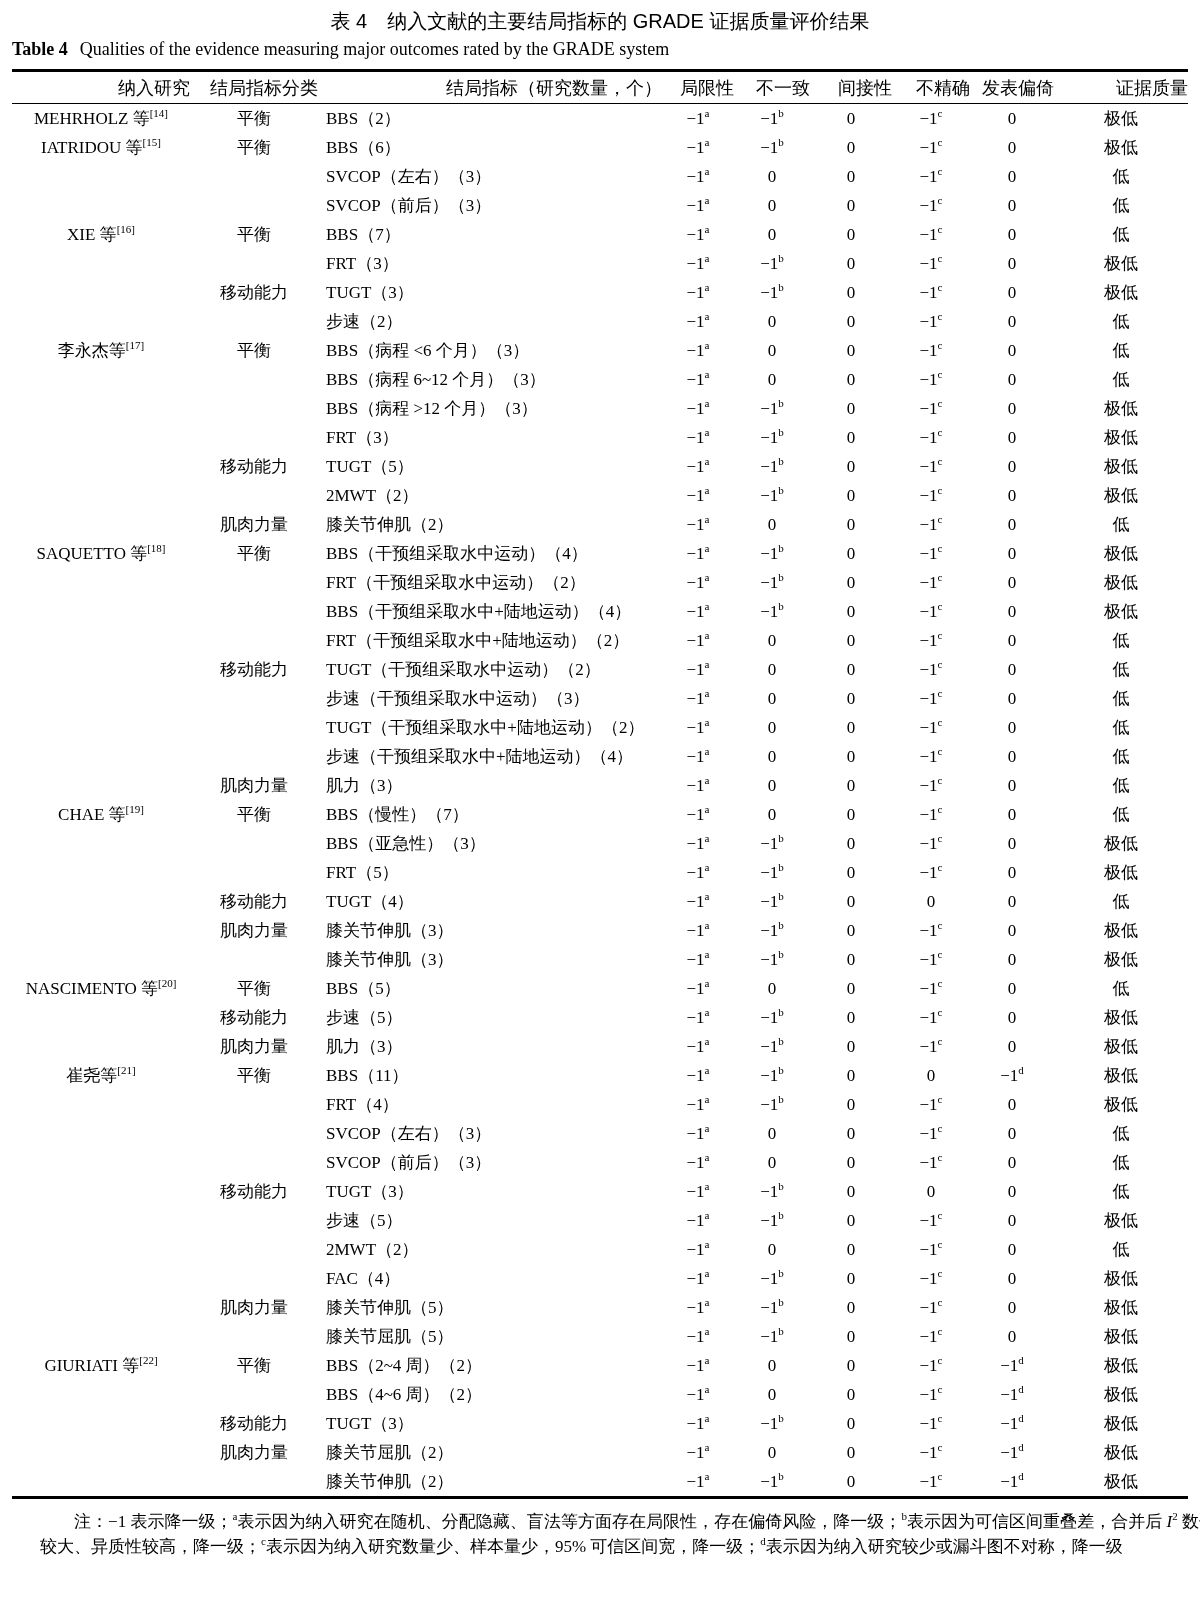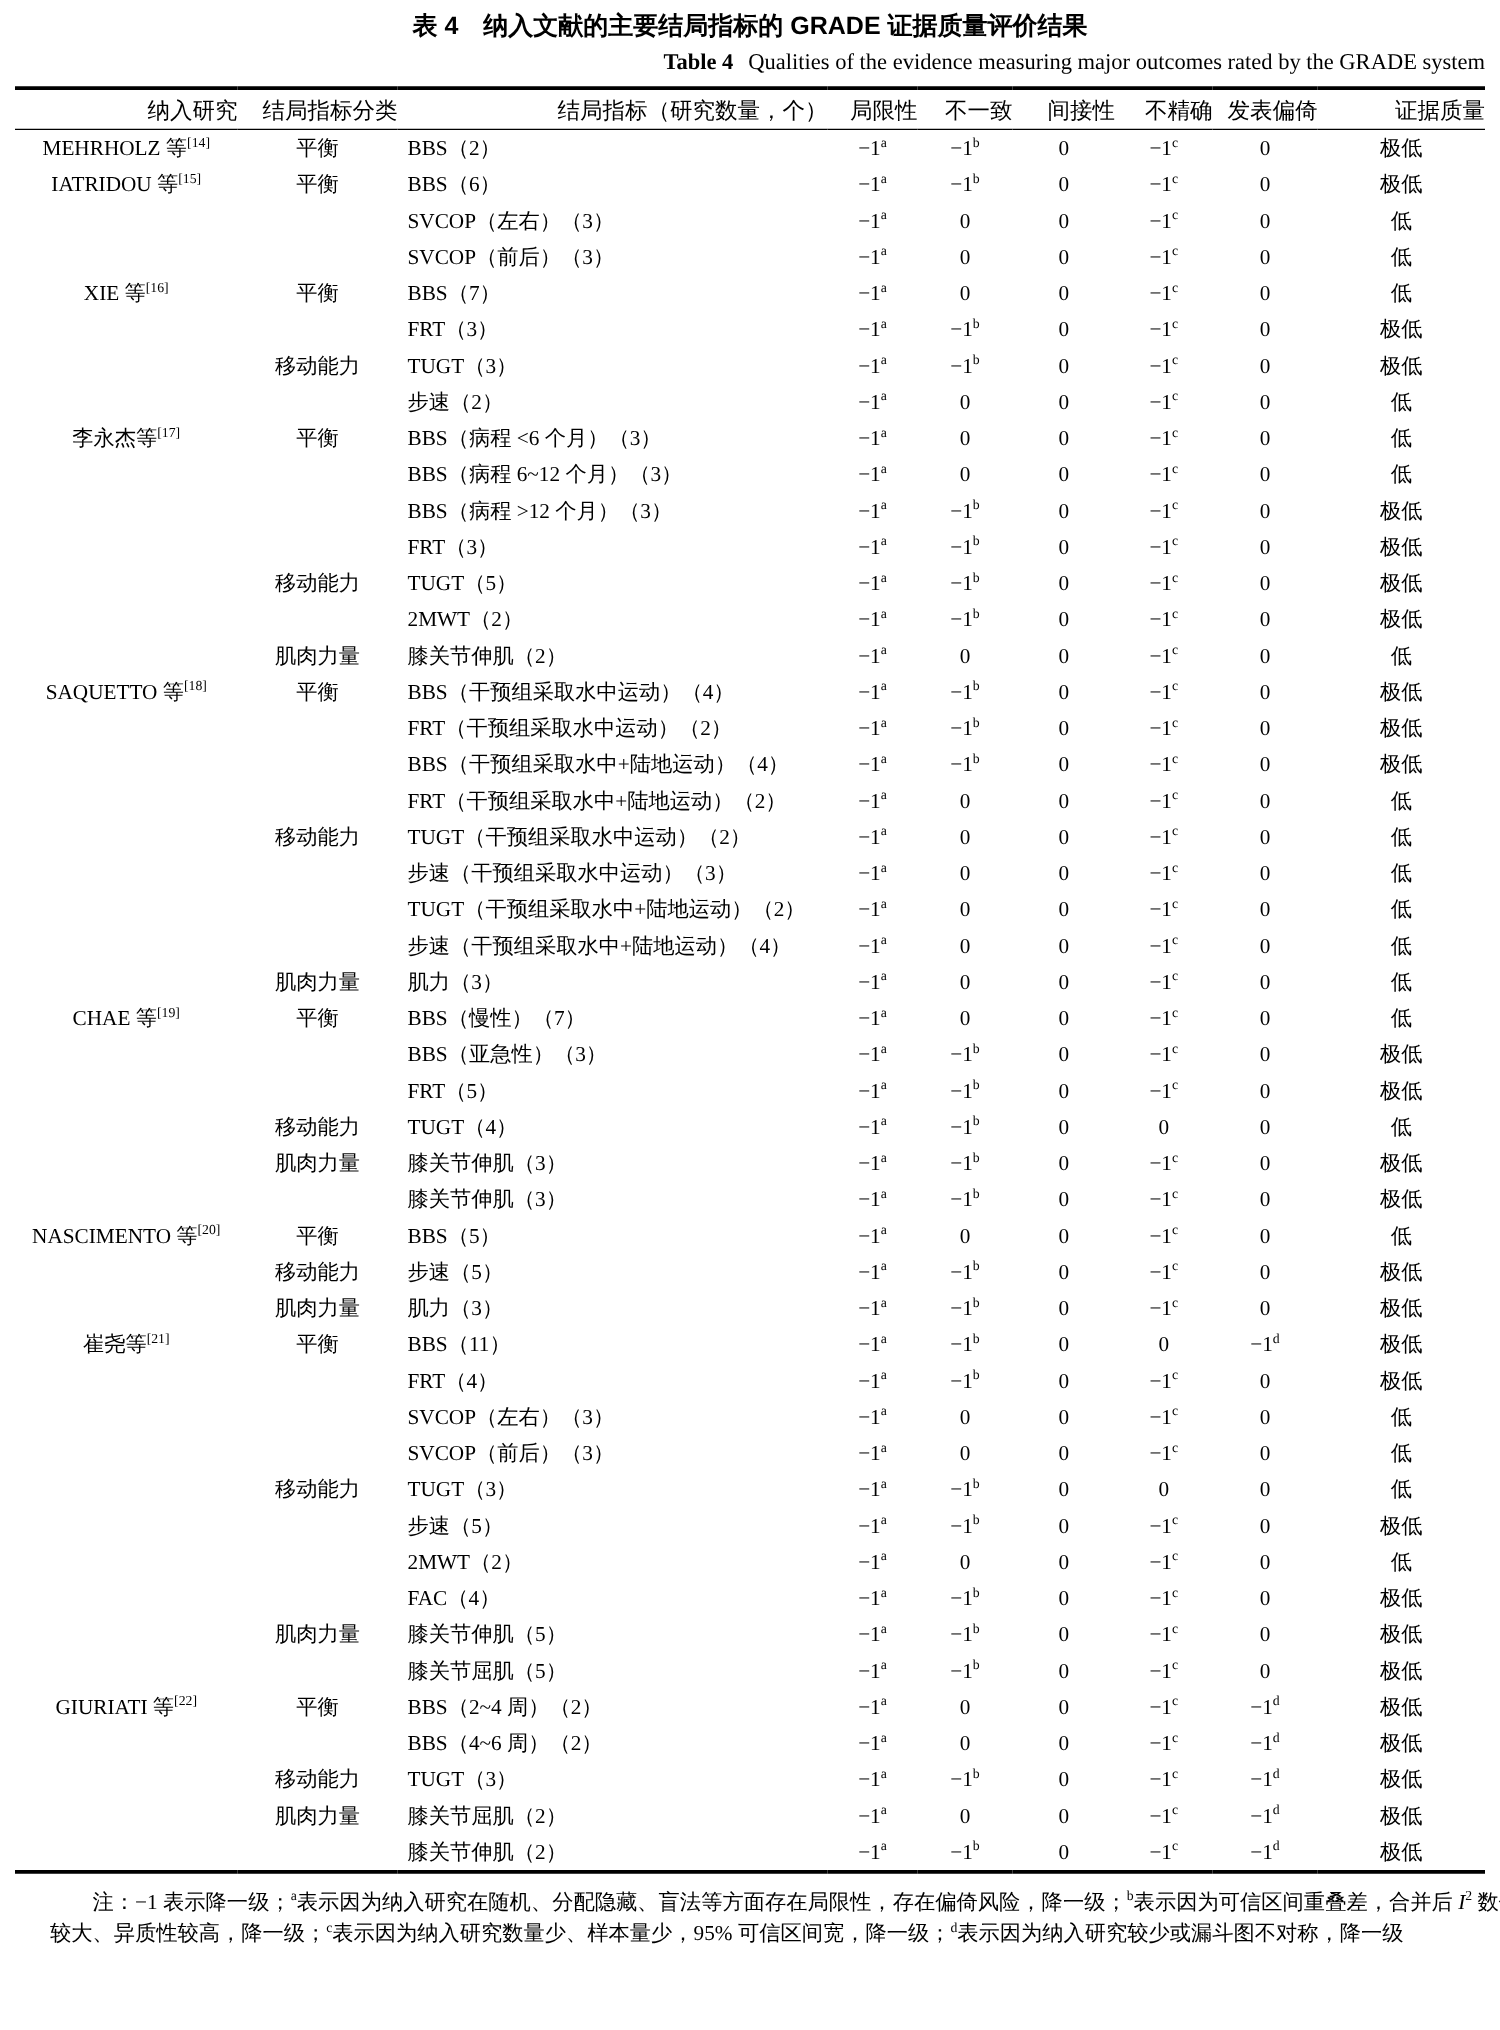--- a/index.html
+++ b/index.html
@@ -1,20 +1,20 @@
 <!DOCTYPE html>
 <html><head>
 <meta charset="utf-8">
 <style>
   html,body{margin:0;padding:0;background:#ffffff;color:#000;}
   body{width:1200px;font-family:"Liberation Serif","DejaVu Serif",serif;}
   .page{width:1200px;height:1624px;box-sizing:border-box;padding:8px 12px 0 12px;overflow:hidden;}
   .title-cn{text-align:center;font-family:"Liberation Sans","DejaVu Sans",sans-serif;
-            font-weight:bold;font-size:20px;line-height:26px;}
-  .title-en{text-align:right;font-size:18px;line-height:24px;margin-top:3px;}
+            font-weight:normal;font-size:20px;line-height:26px;}
+  .title-en{text-align:left;font-size:18px;line-height:24px;margin-top:3px;}
   .title-en .lbl{font-weight:bold;margin-right:12px;}
   table{width:1176px;table-layout:fixed;border-collapse:collapse;margin-top:8px;
         border-top:3px solid #000;border-bottom:3px solid #000;}
   thead th{font-weight:normal;font-size:18px;height:31px;padding:0;
            border-bottom:1.5px solid #000;text-align:right;white-space:nowrap;}
   tbody td{font-size:17px;height:29px;line-height:29px;padding:0;text-align:center;
            white-space:nowrap;overflow:visible;}
   td.c-out{text-align:left;padding-left:8px;}
   td.c-study,td.c-cat{text-align:center;}
   sup{font-size:11px;line-height:0;}

